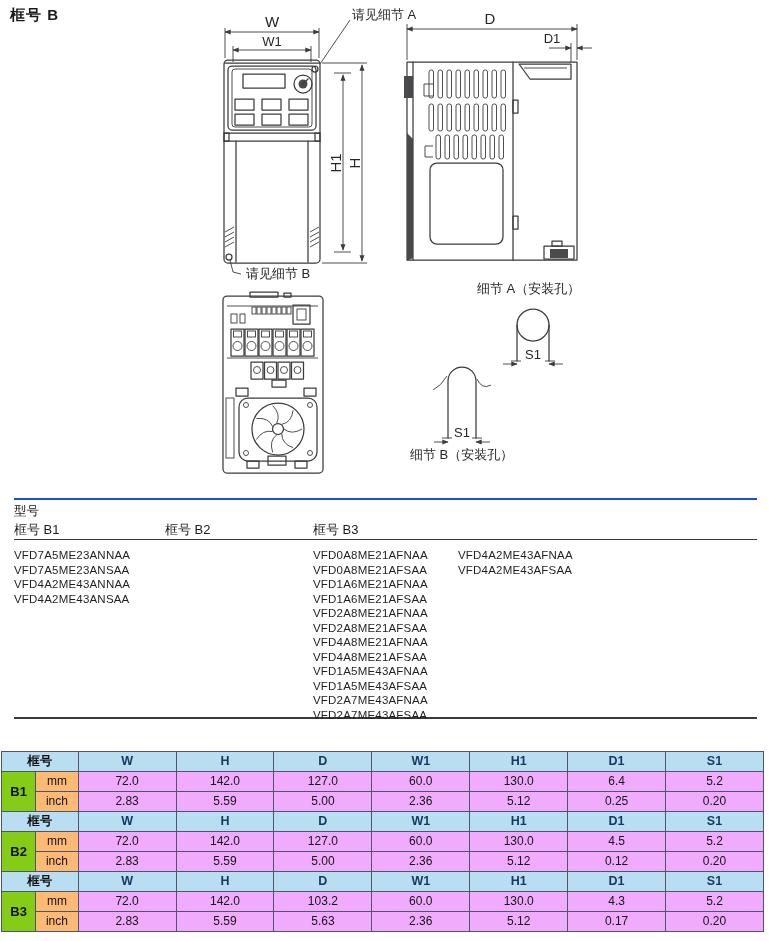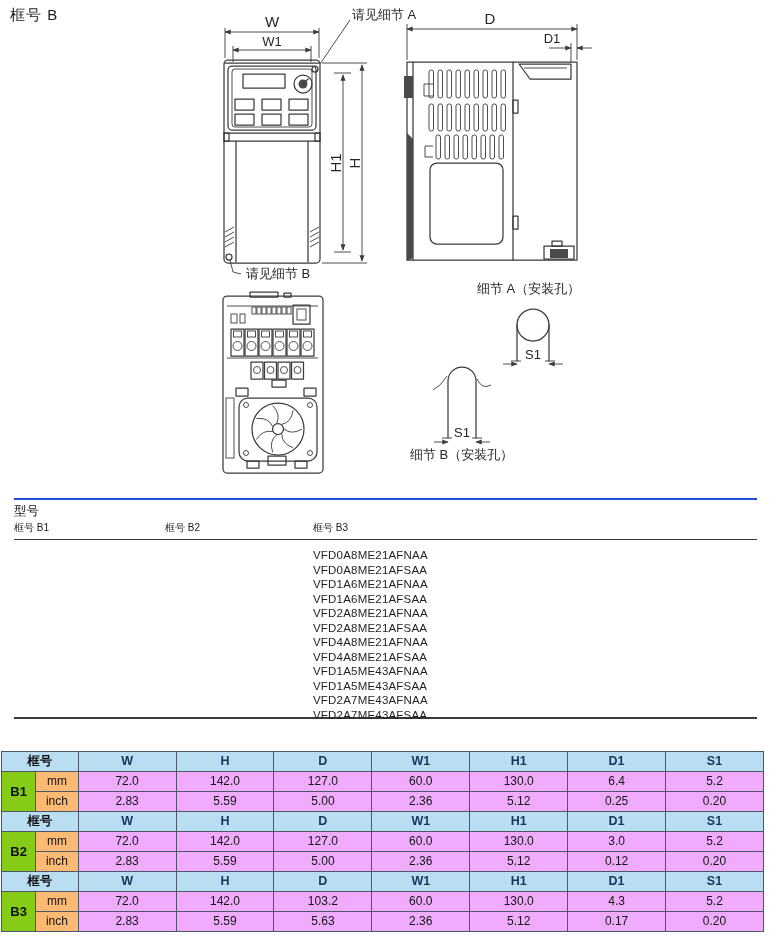--- a/index.html
+++ b/index.html
@@ -1,32 +1,32 @@
 <!DOCTYPE html>
 <html><head>
 <meta charset="utf-8">
 <style>
   html,body{margin:0;padding:0;background:#ffffff}
   .page{position:relative;width:778px;height:941px;background:#fff;
         font-family:"Liberation Sans",sans-serif;color:#1a1a1a;overflow:hidden}
-  .page-title{position:absolute;left:10px;top:6px;font-size:15px;font-weight:400;letter-spacing:1px}
+  .page-title{position:absolute;left:10px;top:6px;font-size:15px;font-weight:700;letter-spacing:1px}
 
   
   #drawing{position:absolute;left:0;top:0}
   .ln{stroke:#3b3b3d;fill:none;stroke-width:1.25;stroke-linecap:round;stroke-linejoin:round}
   .thin{stroke:#3b3b3d;fill:none;stroke-width:0.9}
   .dk{fill:#4a4a4c;stroke:none}
   text{font-family:"Liberation Sans",sans-serif;fill:#26262a;font-size:13px}
   .big{font-size:15px}
 
   
   .model-section{position:absolute;left:14px;top:498px;width:743px;height:217px;
                  border-top:2px solid #1d4ed8;border-bottom:2px solid #3a3a3a}
   .model-title{position:absolute;left:0;top:3px;font-size:12.5px;color:#1a1a1a}
-  .model-head{position:absolute;top:21px;font-size:10px;color:#1a1a1a}
+  .model-head{position:absolute;top:21px;font-size:13px;color:#1a1a1a}
   .model-underline{position:absolute;left:0;right:0;top:39px;border-top:1.5px solid #3a3a3a}
   .model-col{position:absolute;top:48px;font-size:11.5px;line-height:14.5px;color:#1f1f22;letter-spacing:0.2px}
   .mh0,.mc0{left:0}
   .mh1,.mc1{left:151px}
   .mh2,.mc2{left:299px}
   .mc3{left:444px}
 
   
   .dim-table{position:absolute;left:1px;top:751px;border-collapse:collapse;table-layout:fixed;width:763px}
   .dim-table th,.dim-table td{border:1px solid #4d5668;height:19px;padding:0;text-align:center;
@@ -267,33 +267,43 @@
       <text x="410" y="459">细节 B（安装孔）</text>
     </g>
   </svg>
 
   <div class="model-section">
     <div class="model-title">型号</div>
     <div class="model-head mh0">框号 B1</div>
     <div class="model-head mh1">框号 B2</div>
     <div class="model-head mh2">框号 B3</div>
     <div class="model-underline"></div>
+    <div class="model-col mc0">
+        <div>VFD7A5ME23ANNAA</div>
+        <div>VFD7A5ME23ANSAA</div>
+        <div>VFD4A2ME43ANNAA</div>
+        <div>VFD4A2ME43ANSAA</div>
+      </div>
     <div class="model-col mc2">
         <div>VFD0A8ME21AFNAA</div>
         <div>VFD0A8ME21AFSAA</div>
         <div>VFD1A6ME21AFNAA</div>
         <div>VFD1A6ME21AFSAA</div>
         <div>VFD2A8ME21AFNAA</div>
         <div>VFD2A8ME21AFSAA</div>
         <div>VFD4A8ME21AFNAA</div>
         <div>VFD4A8ME21AFSAA</div>
         <div>VFD1A5ME43AFNAA</div>
         <div>VFD1A5ME43AFSAA</div>
         <div>VFD2A7ME43AFNAA</div>
         <div>VFD2A7ME43AFSAA</div>
+      </div>
+    <div class="model-col mc3">
+        <div>VFD4A2ME43AFNAA</div>
+        <div>VFD4A2ME43AFSAA</div>
       </div>
   </div>
 
   <table class="dim-table">
     <colgroup>
       <col style="width:33px">
         <col style="width:41px">
       <col style="width:94.5px">
         <col style="width:94.5px">
         <col style="width:94.5px">
@@ -345,21 +355,21 @@
           <th>S1</th>
         </tr>
         <tr>
           <td class="frame" rowspan="2">B2</td>
           <td class="unit">mm</td>
           <td class="val">72.0</td>
           <td class="val">142.0</td>
           <td class="val">127.0</td>
           <td class="val">60.0</td>
           <td class="val">130.0</td>
-          <td class="val">3.0</td>
+          <td class="val">4.5</td>
           <td class="val">5.2</td>
         </tr>
         <tr>
           <td class="unit">inch</td>
           <td class="val">2.83</td>
           <td class="val">5.59</td>
           <td class="val">5.00</td>
           <td class="val">2.36</td>
           <td class="val">5.12</td>
           <td class="val">0.12</td>

